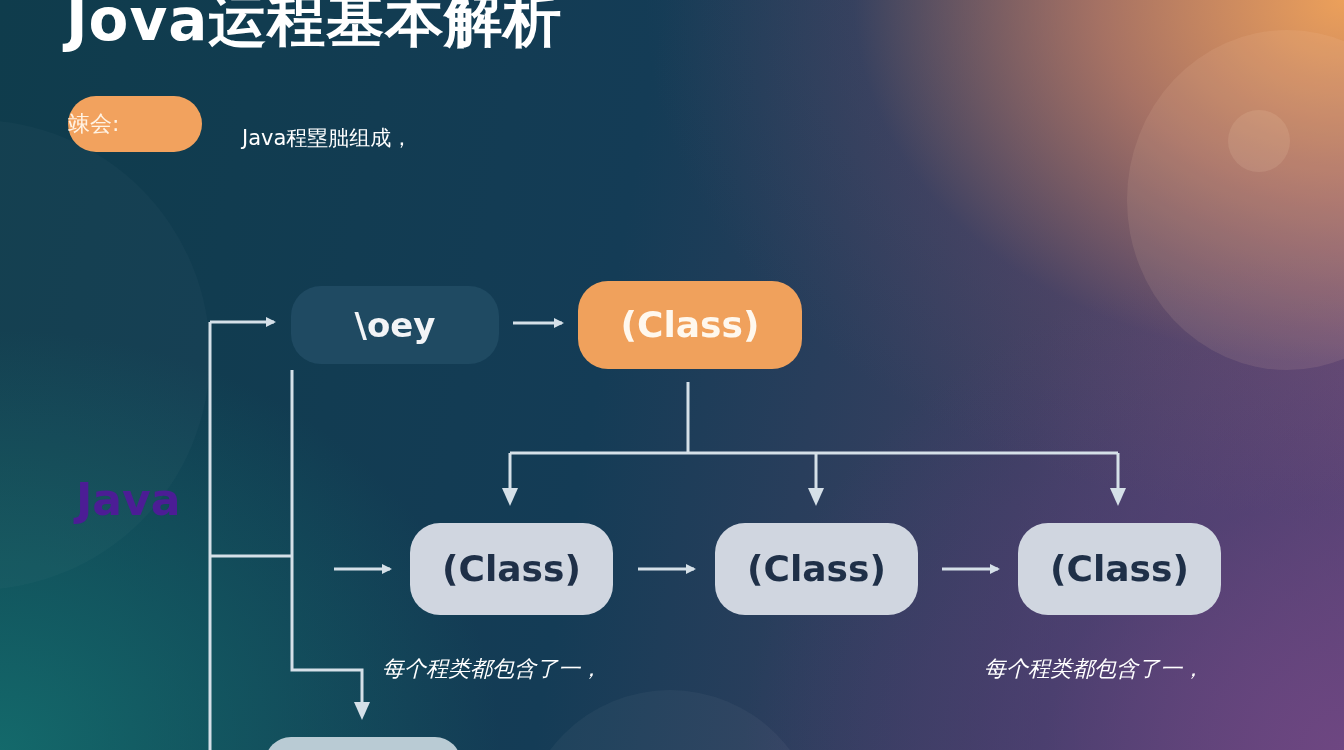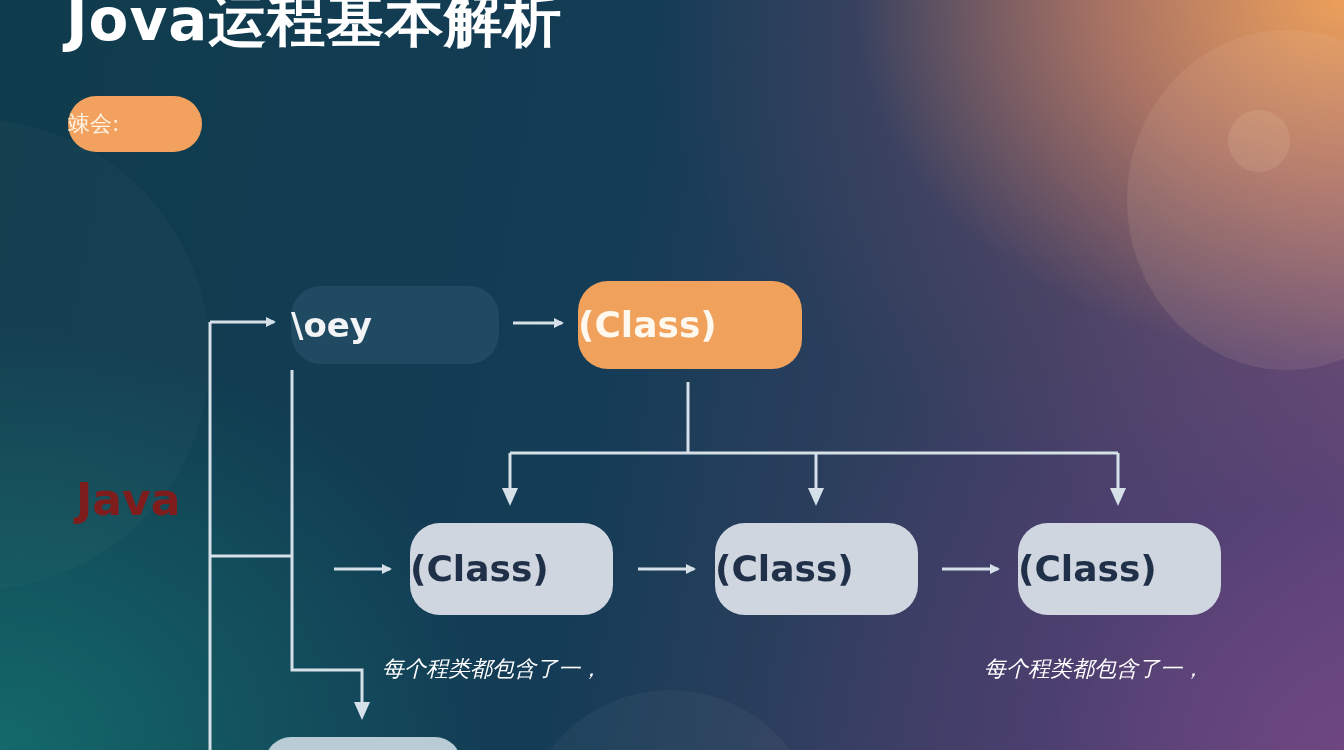--- a/index.html
+++ b/index.html
@@ -19,44 +19,45 @@
     white-space: nowrap;
   }
   .pill-label {
     position: absolute; left: 68px; top: 96px; width: 134px; height: 56px;
     border-radius: 28px; background: #f2a25e;
     color: #fff3e4; font-size: 22px; line-height: 56px; 
   }
   .desc { position: absolute; left: 242px; top: 120px; color: #ffffff; font-size: 21px; }
   .desc div { height: 44px; line-height: 36px; white-space: nowrap; }
   .node {
-    position: absolute; border-radius: 30px; text-align: left;
+    position: absolute; border-radius: 30px; text-align: center;
     font-weight: bold; white-space: nowrap;
   }
   .node-dark { left: 291px; top: 286px; width: 208px; height: 78px; background: #1f4a62; color: #f2f4f6; font-size: 34px; line-height: 78px; }
   .node-orange { left: 578px; top: 281px; width: 224px; height: 88px; background: #f0a15c; color: #fff8ee; font-size: 36px; line-height: 88px; }
   .node-light { top: 523px; width: 203px; height: 92px; background: #d0d6e0; color: #1f3048; font-size: 36px; line-height: 92px; }
   .node-bottom { left: 265px; top: 737px; width: 196px; height: 60px; background: #b9cbd4; border-radius: 26px; }
-  .java-label { position: absolute; left: 76px; top: 474px; color: #7f1d1d; font-size: 44px; font-weight: bold; }
+  .java-label { position: absolute; left: 76px; top: 474px; color: #4c1d95; font-size: 44px; font-weight: bold; }
   .note { position: absolute; color: #ffffff; font-size: 22px; white-space: nowrap; font-style: italic; }
   svg.lines { position: absolute; left: 0; top: 0; }
 </style>
 </head>
 <body>
 
 <div class="bubble" style="left:1127px;top:30px;width:320px;height:340px;background:rgba(255,220,190,0.10);"></div>
 <div class="bubble" style="left:1228px;top:110px;width:62px;height:62px;background:rgba(255,230,200,0.12);"></div>
 <div class="bubble" style="left:-260px;top:120px;width:470px;height:470px;background:rgba(255,255,255,0.025);"></div>
 <div class="bubble" style="left:520px;top:690px;width:300px;height:300px;background:rgba(255,255,255,0.04);"></div>
 
 <h1 class="title">Jova运程基本解析</h1>
 
 <div class="pill-label">竦会:</div>
 
 <div class="desc">
+  <div>Java程塁朏组成，</div>
 </div>
 
 <svg class="lines" width="1344" height="750">
   <defs>
     <marker id="ah" markerWidth="10" markerHeight="10" refX="8" refY="5" orient="auto" markerUnits="userSpaceOnUse">
       <path d="M0,0 L10,5 L0,10 Z" fill="#d5e0e8"></path>
     </marker>
     <marker id="ahd" markerWidth="14" markerHeight="16" refX="7" refY="14" orient="0" markerUnits="userSpaceOnUse">
       <path d="M0,0 L14,0 L7,16 Z" fill="#d5e0e8"></path>
     </marker>

